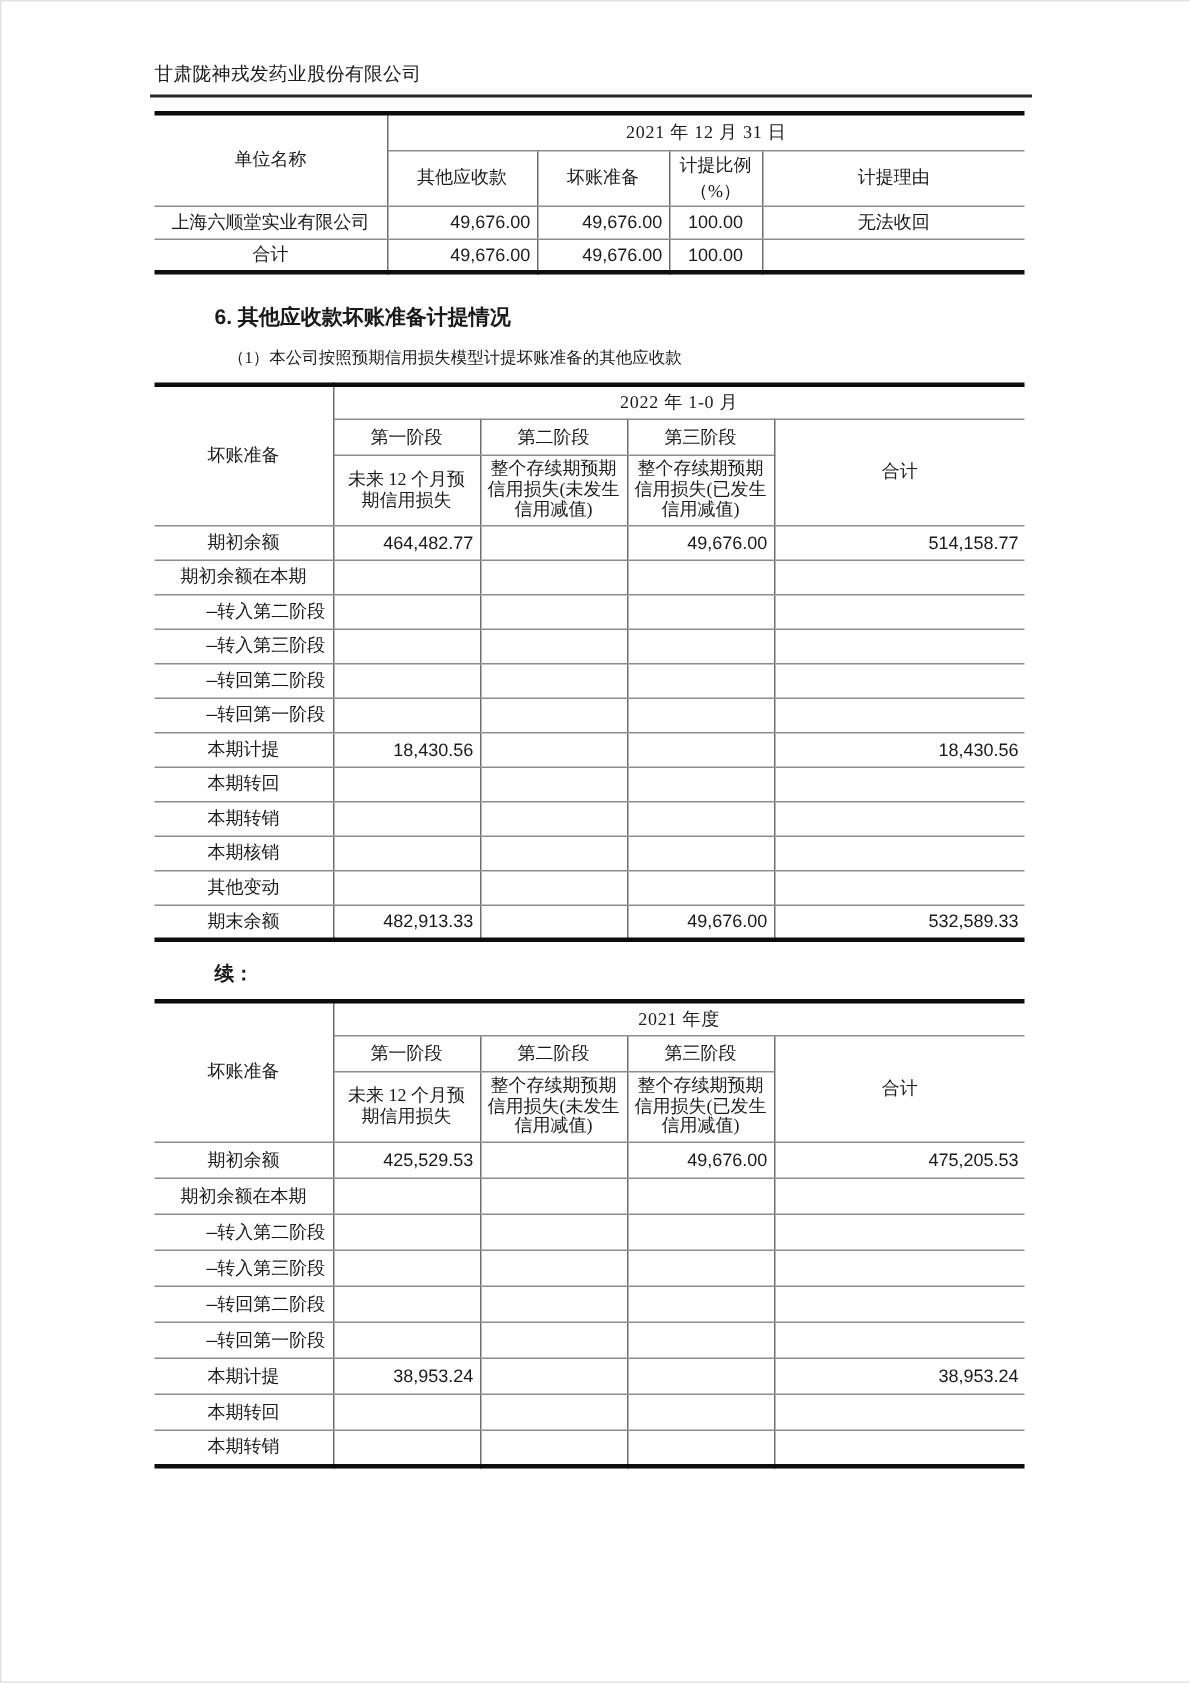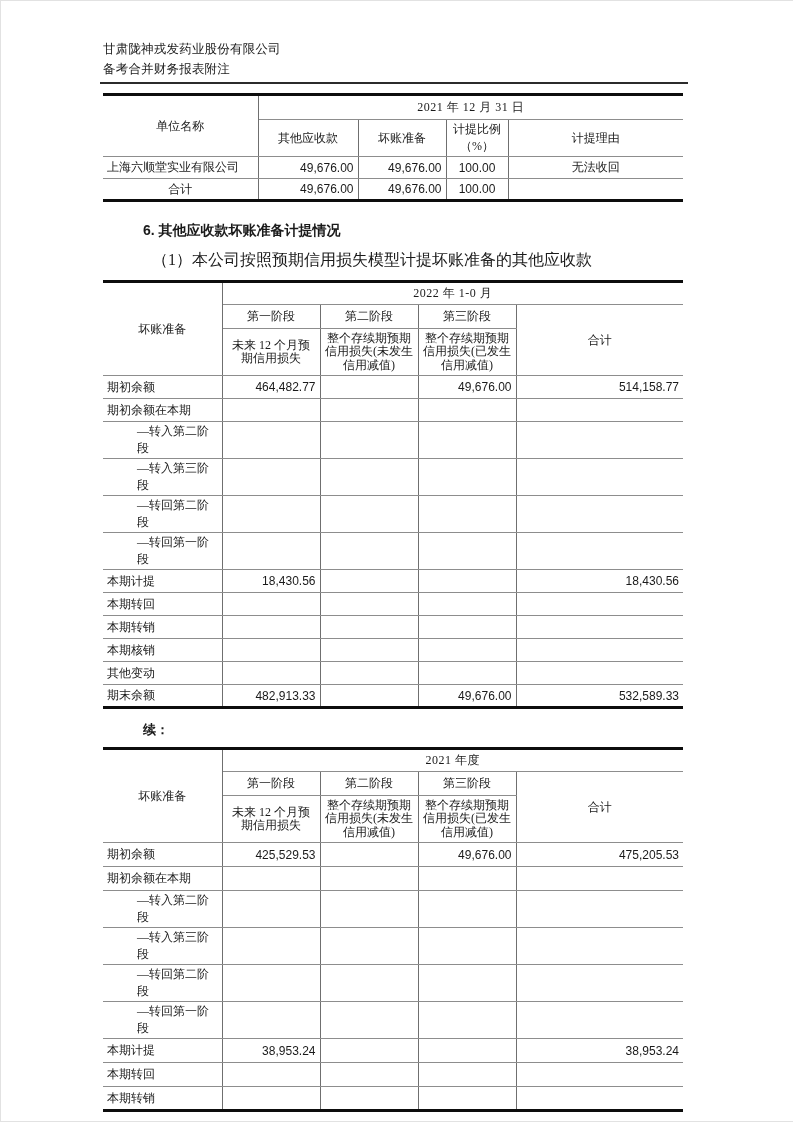--- a/index.html
+++ b/index.html
@@ -14,56 +14,55 @@
 
   
   table{border-collapse:collapse;table-layout:fixed;width:580px;}
   .fin-table{border-top:3px solid #0d0d0d;border-bottom:3px solid #0d0d0d;margin-top:9px;}
   .fin-table td{border-top:1px solid #8d8d8d;border-bottom:1px solid #8d8d8d;
                 border-left:1px solid #6f6f6f;border-right:1px solid #6f6f6f;
                 padding:1px 4px;font-size:12px;overflow:hidden;}
   .fin-table td.first{border-left:none;}
   .fin-table td.last{border-right:none;}
   .center{text-align:center;margin-top:20px;}
-  .lbl{text-align:left;padding-left:8px;}
+  .lbl{text-align:center;padding-left:8px;font-family:Liberation Mono, monospace;}
   .lbl.indent{padding-left:34px;}
   .num{font-family:"Liberation Sans","DejaVu Sans",sans-serif;font-size:11px;
        text-align:right;padding-right:8px;}
   .num-c{font-family:"Liberation Sans","DejaVu Sans",sans-serif;font-size:11px;text-align:center;}
   .desc{font-size:10.5px;line-height:13.5px;padding:2px 3px;}
   .period-cell{letter-spacing:.5px;}
 
   
   .t1-h1{height:25px;} .t1-h2{height:31px;}
   .t1-body tr{height:22px;}
 
   
   .hr-period{height:23px;} .hr-stage{height:24px;} .hr-desc{height:47px;}
   .t22 tbody tr{height:23px;}
   .t21 tbody tr{height:24px;}
 
   
   .sec-heading{font-family:"Liberation Sans","DejaVu Sans",sans-serif;font-weight:bold;
                font-size:14px;margin:20px 0 0 40px;}
-  .sec-sub{font-size:16px;margin:10px 0 0 49px;}
+  .sec-sub{font-size:11px;margin:10px 0 0 49px;}
   .cont-label{font-family:"Liberation Sans","DejaVu Sans",sans-serif;font-weight:bold;
               font-size:13px;margin:12px 0 0 40px;}
 
   .page-footer{position:absolute;left:0;top:1038px;width:793px;text-align:center;
                font-size:11.5px;letter-spacing:.5px;}
 </style>
 </head>
 <body>
 
 <div class="page">
   <div class="content">
 
     <div class="doc-header">
       <div>甘肃陇神戎发药业股份有限公司</div>
-      <div>备考合并财务报表附注</div>
     </div>
     <div class="header-rule"></div>
 
     <table class="fin-table">
       <colgroup>
         <col style="width:155px">
           <col style="width:100px">
           <col style="width:88px">
         <col style="width:62px">
           <col style="width:175px">

